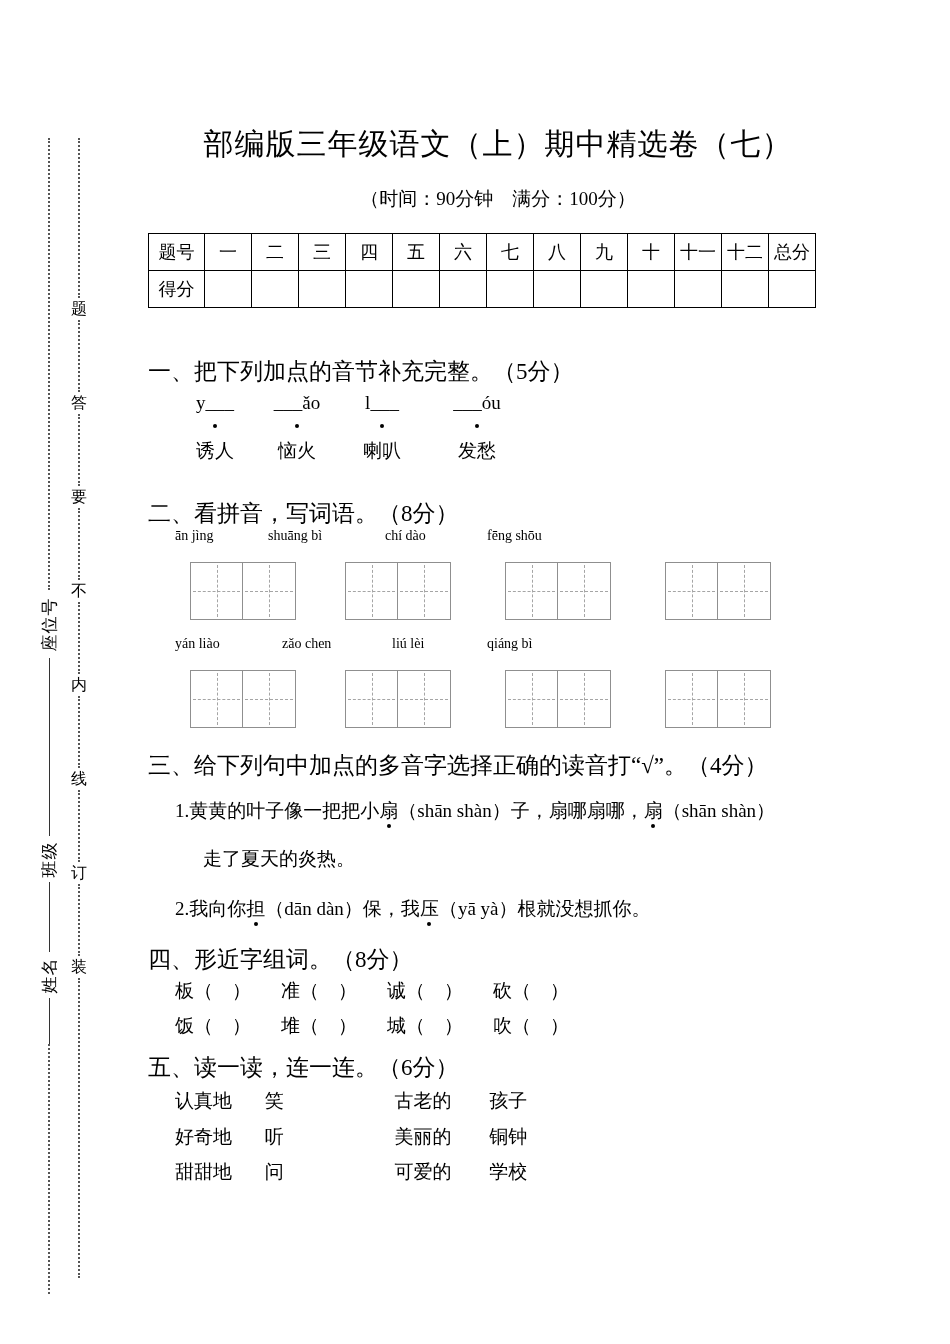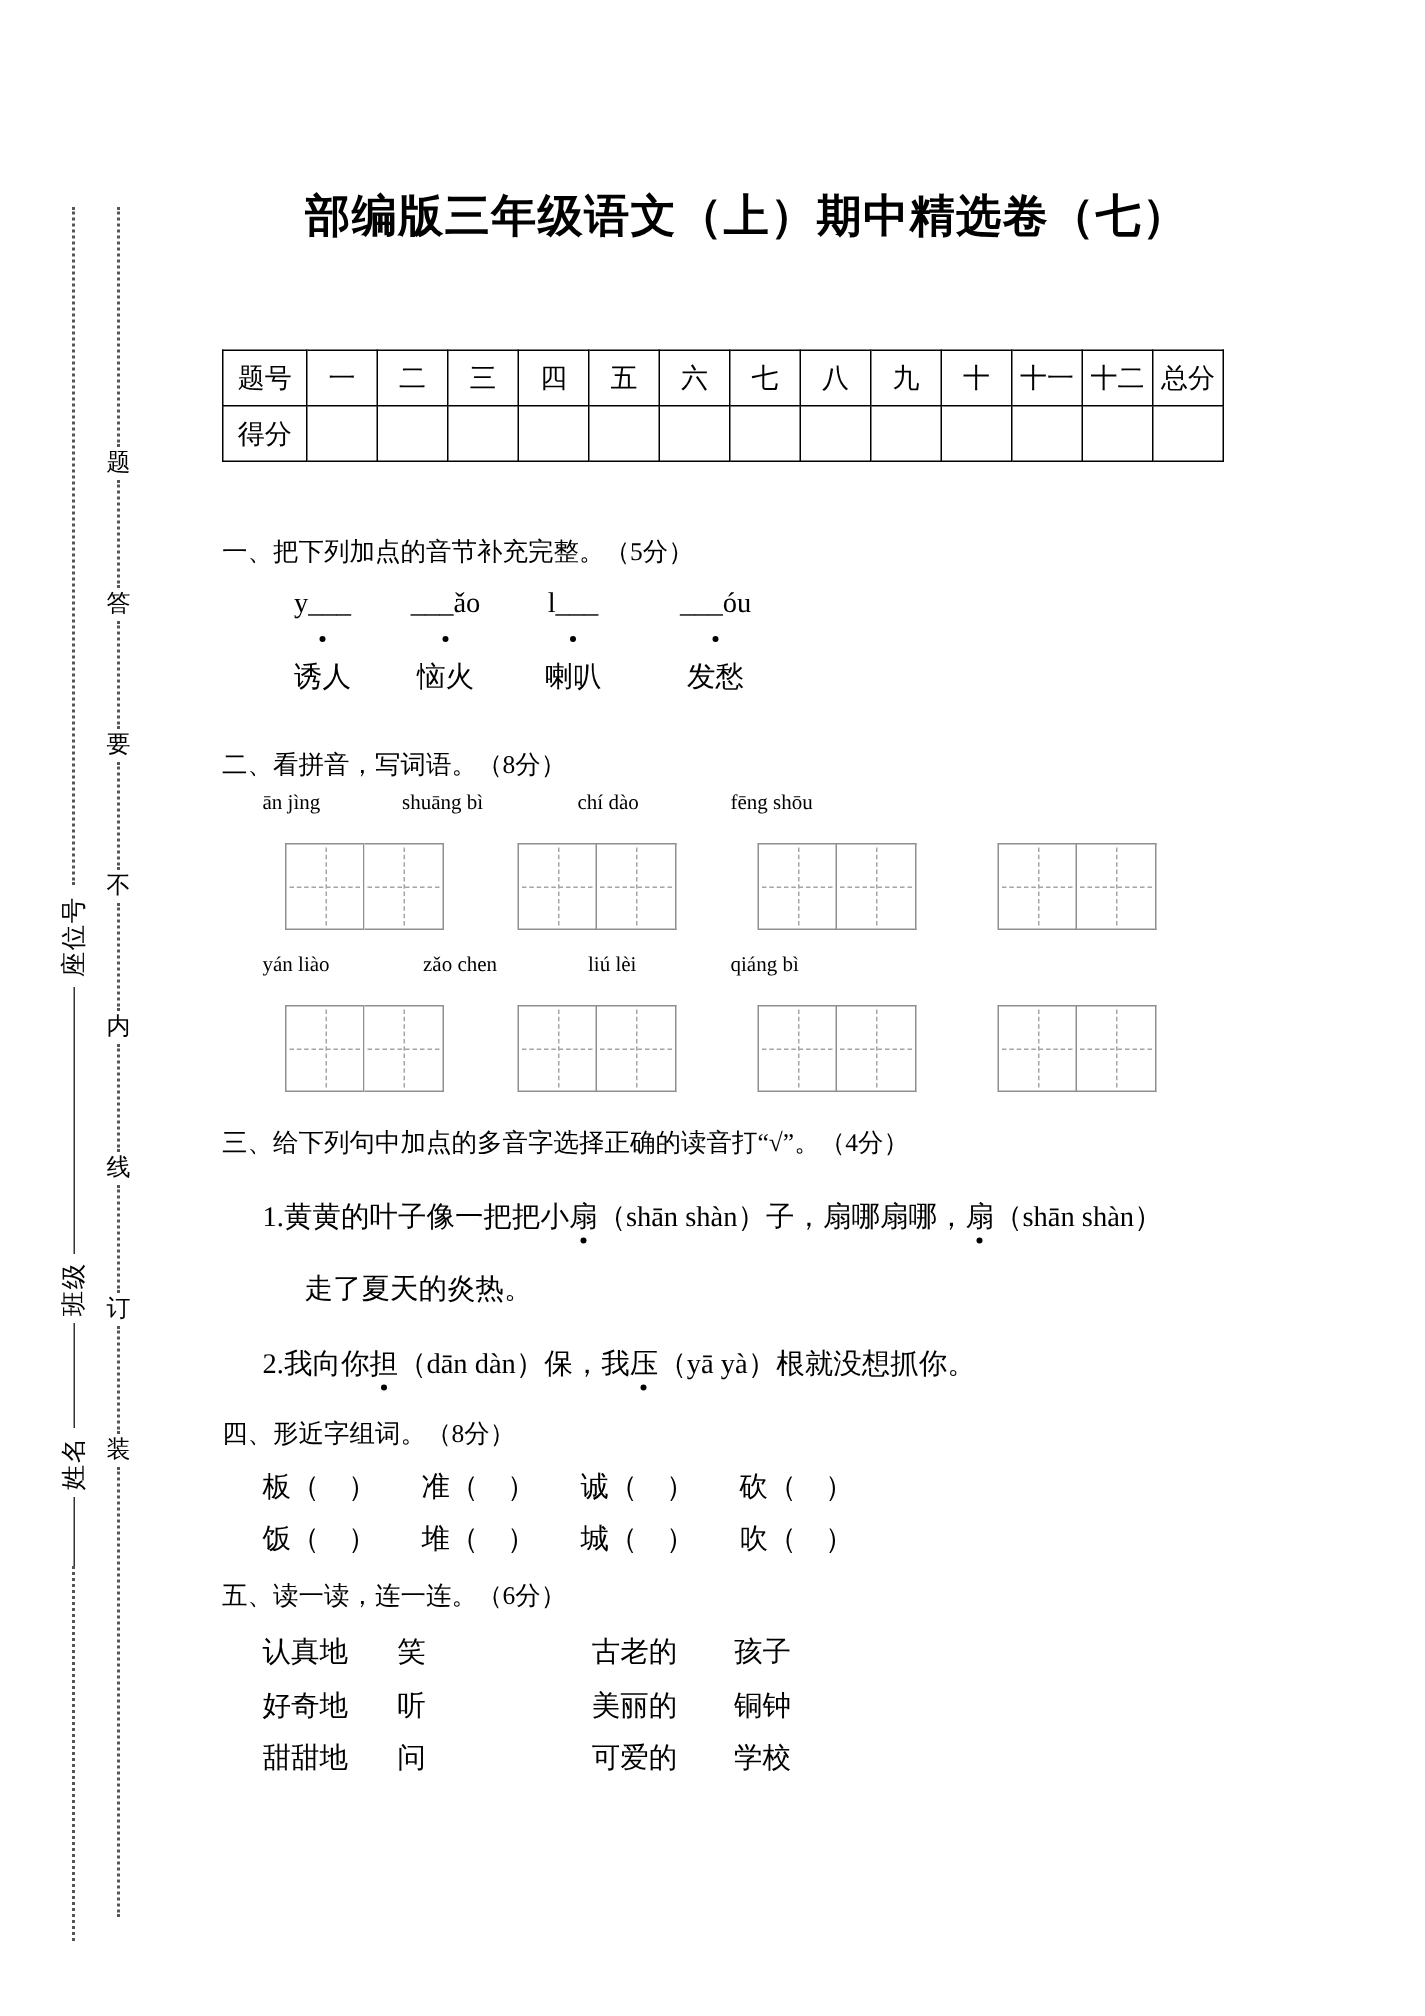--- a/index.html
+++ b/index.html
@@ -20,31 +20,31 @@
   .rot-label > span { transform:rotate(-90deg); white-space:nowrap; font-size:17px; letter-spacing:1px; }
   .rot-h3 { height:68px; }
   .rot-h2 { height:46px; }
   .bind-char { width:26px; height:22px; text-align:center; font-size:16px; line-height:22px; }
   .dotseg { width:0; height:72px; border-left:2px dotted #555; margin-left:12px; }
   .stub-top { height:160px; }
   .stub-bottom { height:300px; }
 
   
   .title    { position:absolute; left:148px; top:124px; width:700px; text-align:center;
-              font-size:30px; font-weight:bold; letter-spacing:1px; }
+              font-size:30px; font-weight:normal; letter-spacing:1px; }
   .subtitle { position:absolute; left:148px; top:186px; width:700px; text-align:center; font-size:19px; }
 
   
   table.score { position:absolute; left:148px; top:233px; border-collapse:collapse; table-layout:fixed; }
   table.score td { border:1.5px solid #000; height:37px; text-align:center; font-size:18px; padding:0; }
   td.qhead { width:56px; }
   td.qcol  { width:47px; }
 
   
-  .sec-head { position:absolute; left:148px; font-size:17px; white-space:nowrap; }
+  .sec-head { position:absolute; left:148px; font-size:23px; white-space:nowrap; }
   .body-line { position:absolute; left:148px; font-size:19px; white-space:nowrap; }
 
   
   .s1-row { position:absolute; left:148px; top:392px; width:600px; display:flex; }
   .s1-item { width:80px; text-align:center; }
   .s1-item:nth-child(1){ margin-left:27px; }
   .s1-item:nth-child(2){ margin-left:2px; }
   .s1-item:nth-child(3){ margin-left:5px; }
   .s1-item:nth-child(4){ margin-left:15px; }
   .s1-item:nth-child(5){ margin-left:3px;text-align:right; }
@@ -119,20 +119,21 @@
     <div class="dotseg"></div>
     <div class="bind-char">线</div>
     <div class="dotseg"></div>
     <div class="bind-char">订</div>
     <div class="dotseg"></div>
     <div class="bind-char">装</div>
     <div class="vdots stub-bottom"></div>
   </div>
 
   <div class="title">部编版三年级语文（上）期中精选卷（七）</div>
+  <div class="subtitle">（时间：90分钟　满分：100分）</div>
 
   <table class="score">
     <tbody>
         <tr>
       <td class="qhead">题号</td>
       <td class="qcol">一</td>
       <td class="qcol">二</td>
       <td class="qcol">三</td>
       <td class="qcol">四</td>
       <td class="qcol">五</td>

